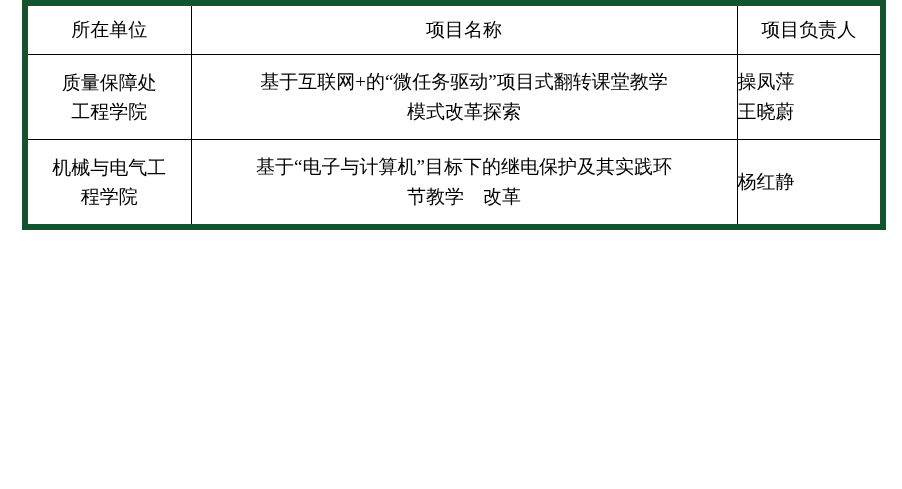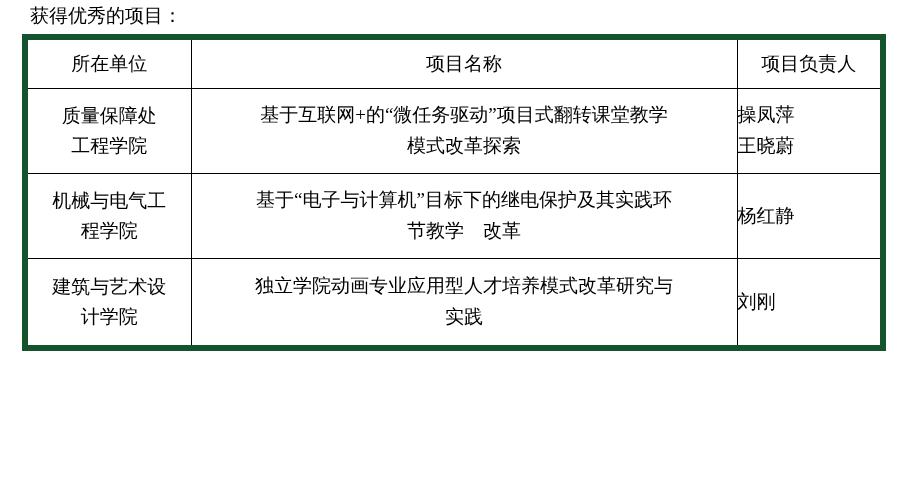--- a/index.html
+++ b/index.html
@@ -70,21 +70,20 @@
   .row-a td { height: 84px; }
   .row-b td { height: 84px; }
   .row-c td { height: 86px; }
   .row-d td { height: 86px; }
 </style>
 </head>
 <body>
 
 <div class="page">
 
-  <div class="caption">获得优秀的项目：</div>
 
   <table class="proj">
     <colgroup>
       <col class="c1">
       <col class="c2">
       <col class="c3">
     </colgroup>
     <thead>
       <tr>
         <th class="hd">所在单位</th>
@@ -113,29 +112,16 @@
           <span class="ln">程学院</span>
         </td>
         <td class="name">
           <span class="ln">基于“电子与计算机”目标下的继电保护及其实践环</span>
           <span class="ln">节教学　改革</span>
         </td>
         <td class="lead">
           <span class="ln">杨红静</span>
         </td>
       </tr>
-      <tr class="row-c">
-        <td class="unit">
-          <span class="ln">建筑与艺术设</span>
-          <span class="ln">计学院</span>
-        </td>
-        <td class="name">
-          <span class="ln">独立学院动画专业应用型人才培养模式改革研究与</span>
-          <span class="ln">实践</span>
-        </td>
-        <td class="lead">
-          <span class="ln">刘刚</span>
-        </td>
-      </tr>
     </tbody>
   </table>
 
 </div>
 
 </body></html>

